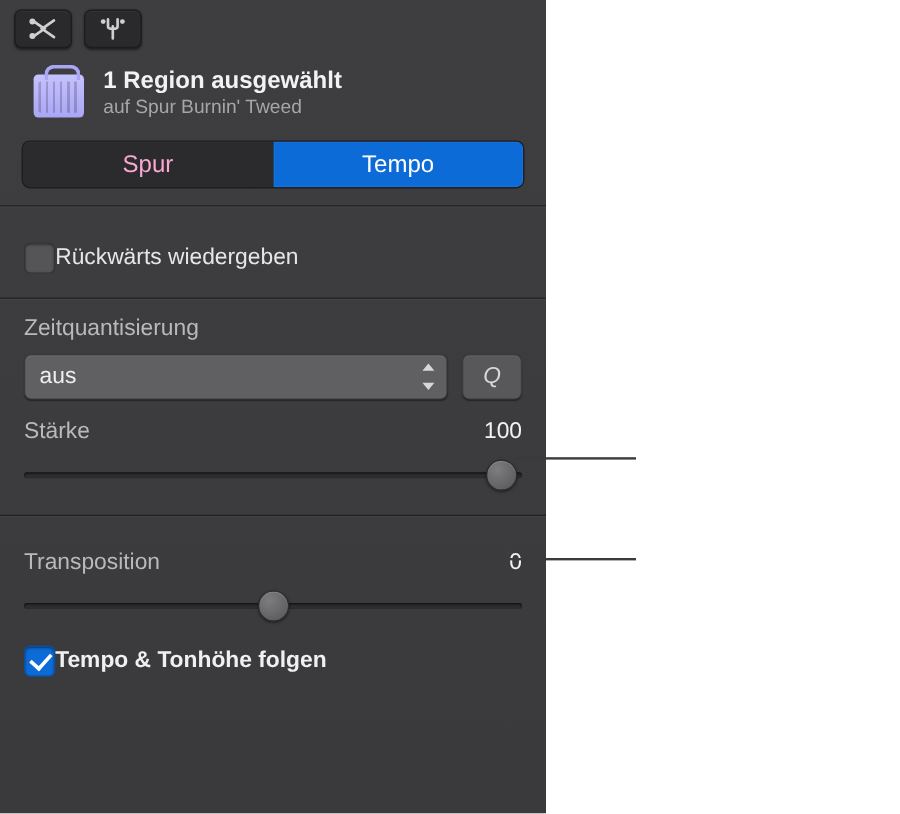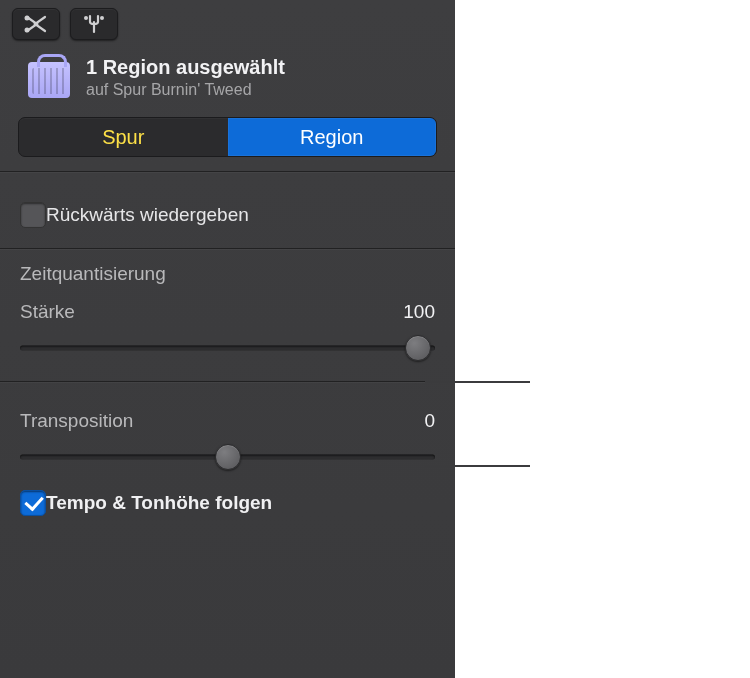--- a/index.html
+++ b/index.html
@@ -31,21 +31,21 @@
     opacity:.6; border-radius:2px;
   }
   .header-text .title { font-size:20px; font-weight:600; color:#f2f2f4; }
   .header-text .sub { font-size:16px; color:#a6a6a8; margin-top:2px; }
   .seg-control {
     margin:6px 18px 0 18px; height:40px; background:#2b2b2d;
     border:1px solid #1b1b1d; border-radius:7px; display:flex; overflow:hidden;
     box-shadow:inset 0 1px 0 rgba(255,255,255,.03);
   }
   .seg { flex:1; display:flex; align-items:center; justify-content:center;
-    font-size:20px; color:#fde047; cursor:default; }
+    font-size:20px; color:#f9a8d4; cursor:default; }
   .seg.active { background:#0d6bd8; color:#fff; font-weight:500;
     box-shadow:inset 0 0 0 1px rgba(255,255,255,.05);}
   .divider { height:1px; background:rgba(0,0,0,.45); margin-top:14px;
     box-shadow:0 1px 0 rgba(255,255,255,.04);}
   .section { padding:14px 20px 0 20px; }
   .name-field {
     height:38px; background:#4d4d4f; border:1px solid #2b2b2d; border-radius:5px;
     display:flex; align-items:center; justify-content:center; color:#e8e8ea;
     font-size:19px; box-shadow:inset 0 1px 2px rgba(0,0,0,.45);
   }
@@ -136,36 +136,43 @@
         <div class="wave"></div>
       </div>
     <div class="header-text">
       <div class="title">1 Region ausgewählt</div>
       <div class="sub">auf Spur Burnin' Tweed</div>
     </div>
   </div>
 
   <div class="seg-control">
     <div class="seg">Spur</div>
-    <div class="seg active">Region</div>
+    <div class="seg active">Tempo</div>
   </div>
 
   <div class="divider"></div>
 
   <div class="section">
     <div class="check-row">
       <div class="checkbox"></div>
       <div class="check-label">Rückwärts wiedergeben</div>
     </div>
   </div>
 
   <div class="divider" style="margin-top:20px;"></div>
 
   <div class="section">
     <div class="label">Zeitquantisierung</div>
+    <div class="row-flex">
+      <div class="popup">
+        <span>aus</span>
+        <span class="arrows"></span>
+      </div>
+      <div class="q-btn">Q</div>
+    </div>
     <div class="value-row">
       <span class="lab">Stärke</span>
       <span class="val">100</span>
     </div>
     <div class="slider">
       <div class="track"></div>
       <div class="thumb" style="left:96%;"></div>
     </div>
   </div>
 

